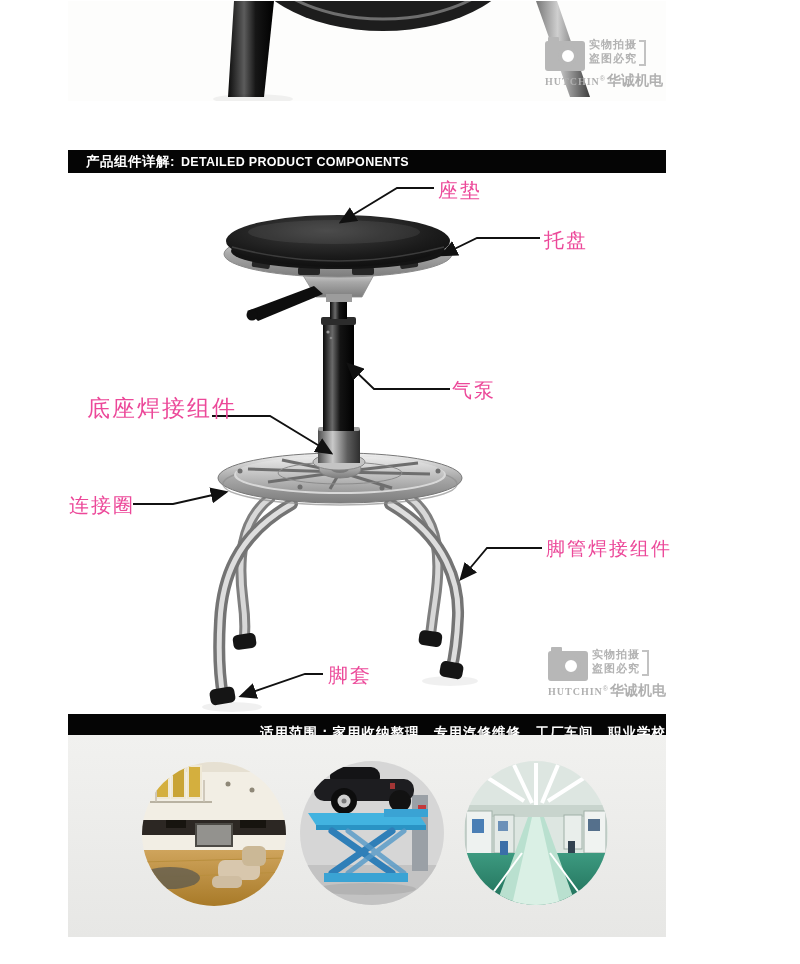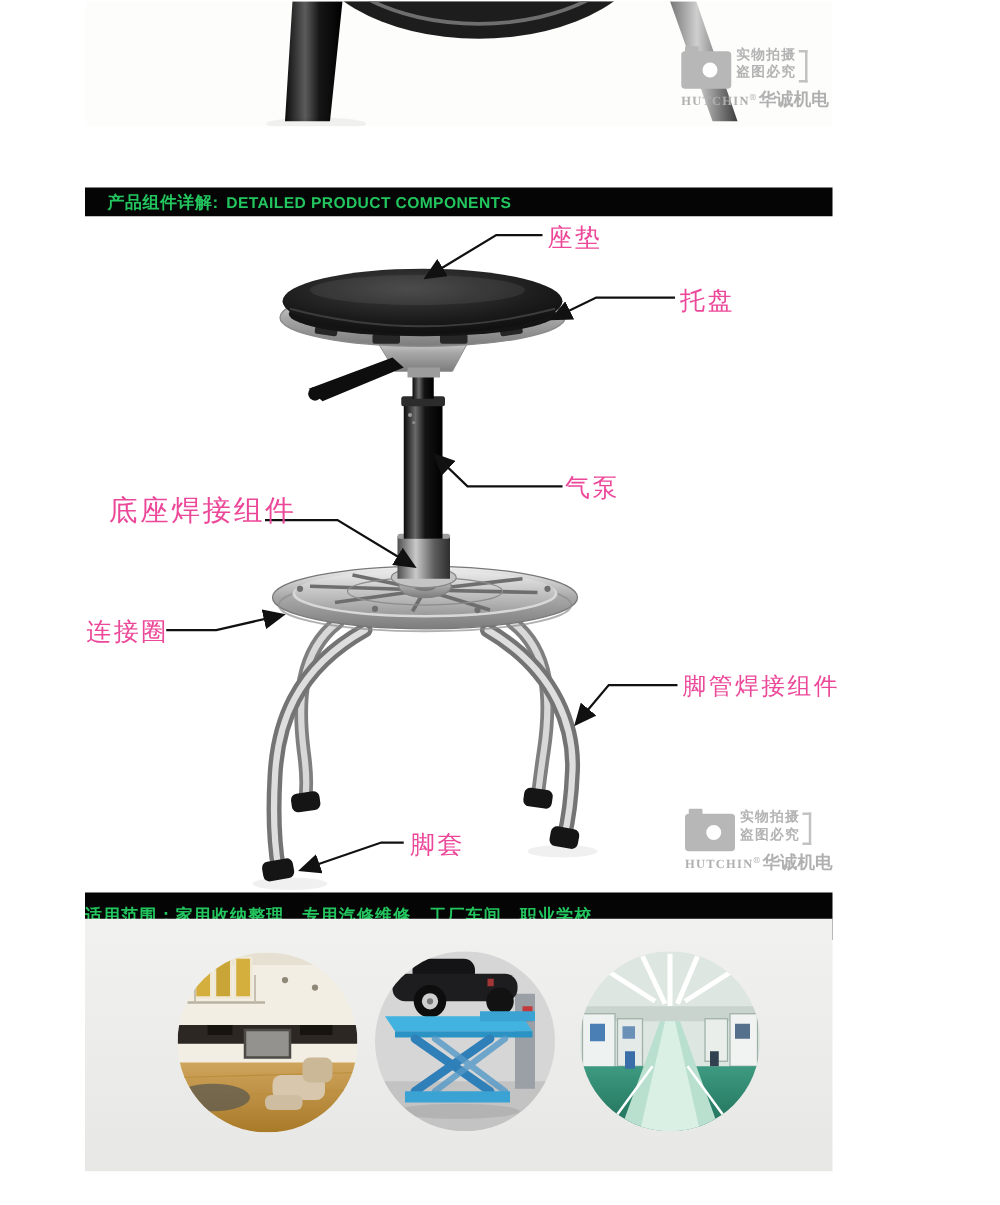--- a/index.html
+++ b/index.html
@@ -24,26 +24,26 @@
   .wm-brand { font-size:10px; line-height:12px; margin-top:2px; white-space:nowrap; color:#b0b0b0; }
   .wm-brand .hutchin { font-family:"Liberation Serif", serif; letter-spacing:1px; font-weight:bold;text-align:right; }
   .wm-brand .reg { font-size:7px; vertical-align:super; }
   .wm-brand .co { font-size:14px; font-weight:bold; margin-left:2px; }
 
   
   .caption { position:absolute; left:68px; top:112px; width:598px; text-align:center;
     font-size:15px; color:#262626; letter-spacing:0.5px; }
 
   
-  .banner { position:absolute; left:68px; width:598px; background:#050505; color:#22c55e;
+  .banner { position:absolute; left:68px; width:598px; background:#050505; color:#ffffff;
     display:flex; align-items:center; }
   .banner1 { top:149px; height:23px; padding-left:18px; }
   .banner1 .zh { font-size:13.5px; font-weight:bold; letter-spacing:0.5px; }
   .banner1 .en { font-size:12.5px; font-weight:bold; margin-left:6px; letter-spacing:0.3px; }
-  .banner2 { top:713px; height:38px; justify-content:flex-start; }
+  .banner2 { top:713px; height:38px; justify-content:flex-end; }
   .banner2 .t { font-size:13.5px; font-weight:bold; letter-spacing:1px; }
 
   
   .diagram { position:absolute; left:0; top:172px; width:800px; height:541px; }
   .diagram svg { position:absolute; left:0; top:0; }
   .comp-label { position:absolute; font-family:"Liberation Serif","DejaVu Serif",serif;
     font-size:20px; letter-spacing:2px; color:#ec4899; white-space:nowrap; }
 
   
   .gray-sec { position:absolute; left:68px; top:734px; width:598px; height:202px;

